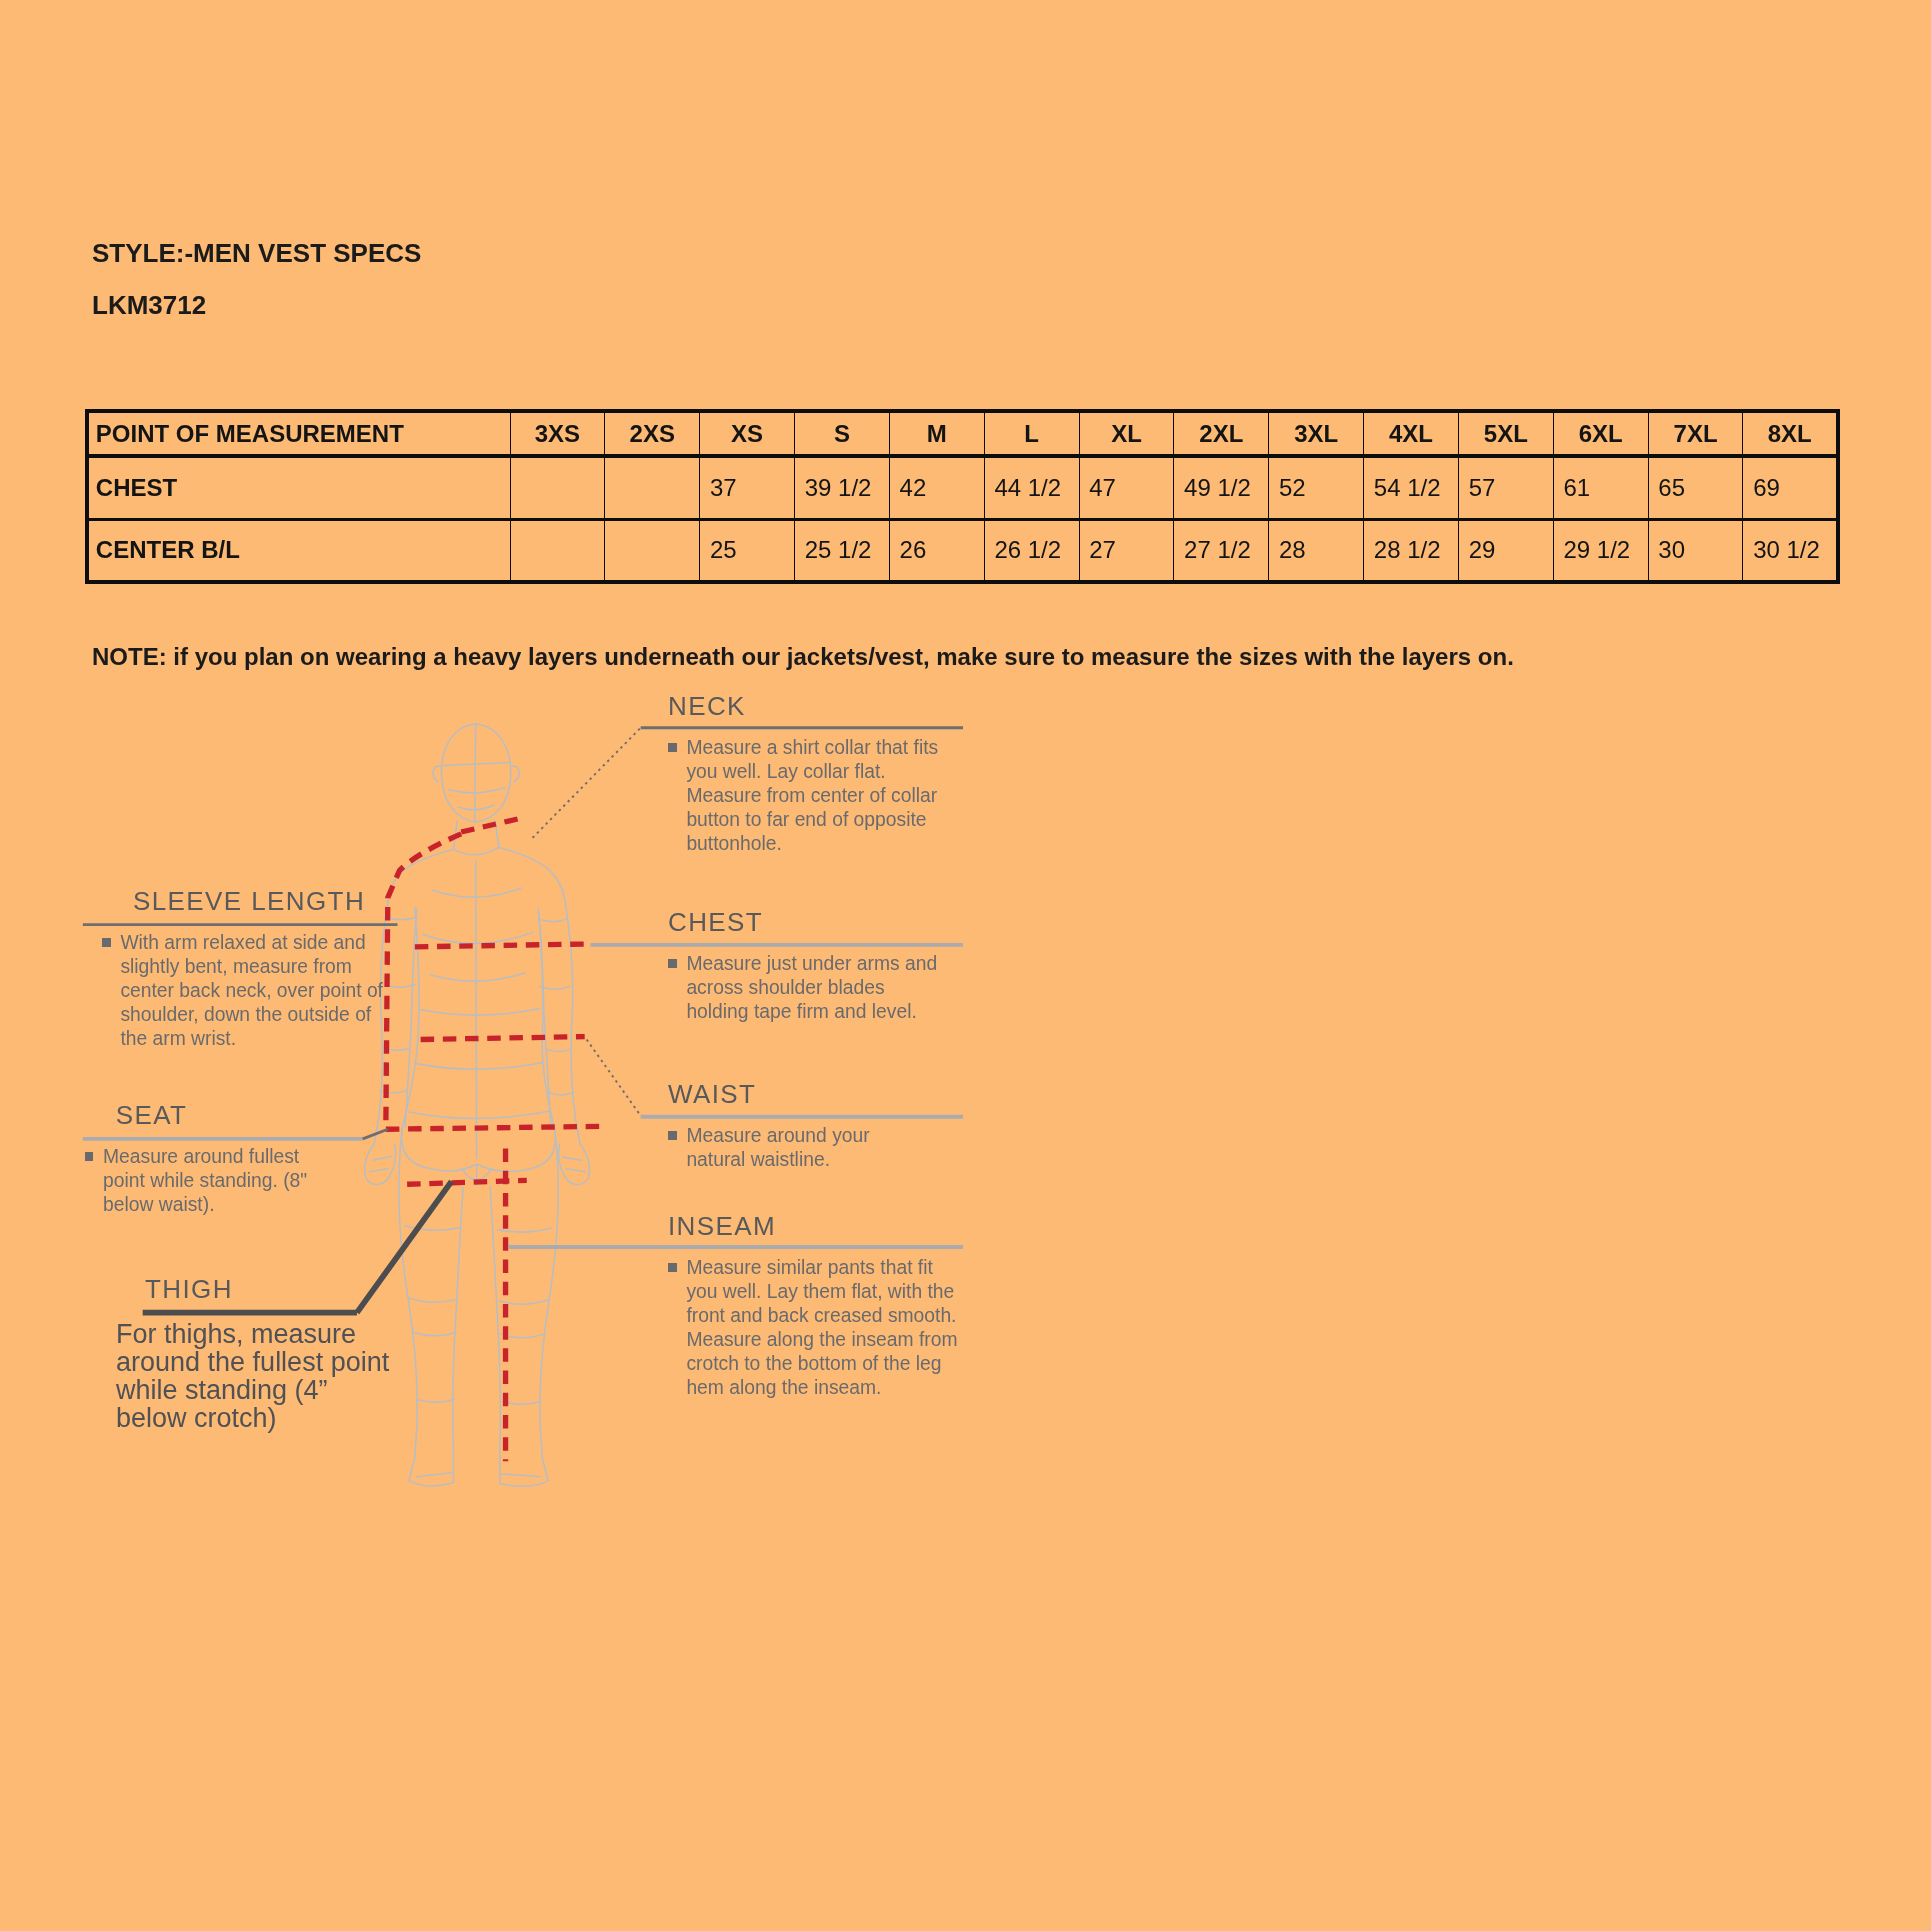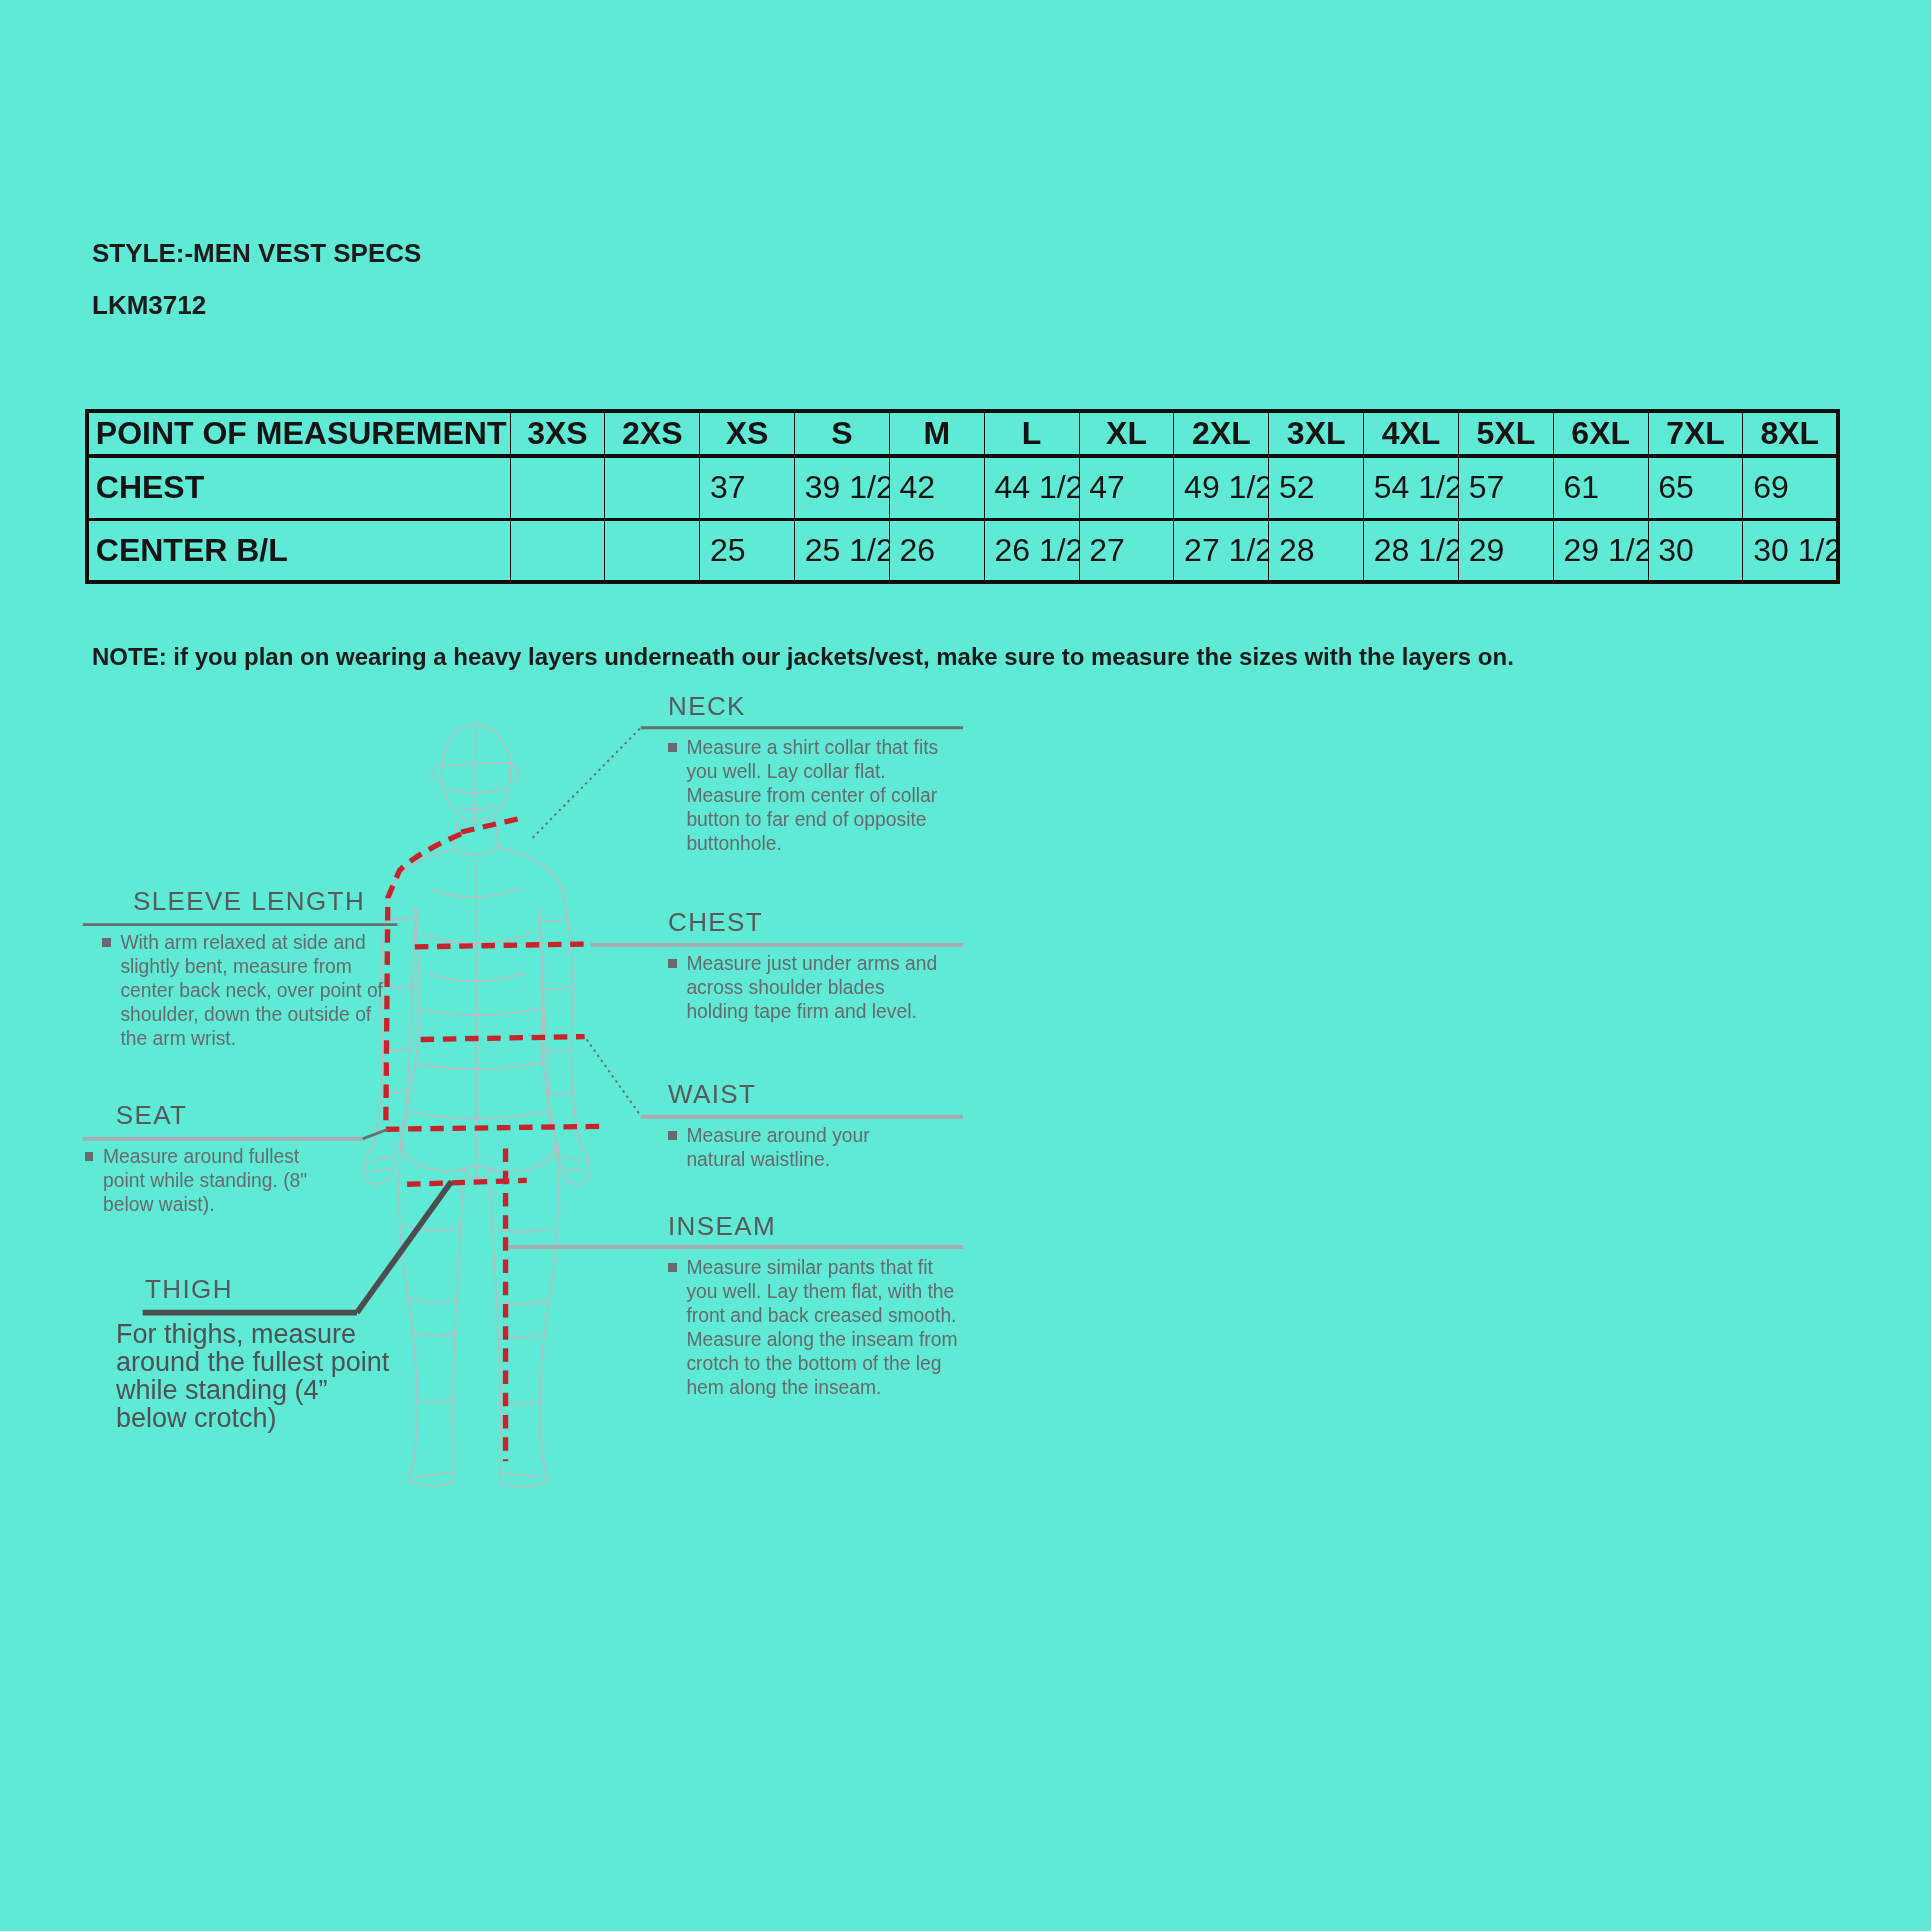--- a/index.html
+++ b/index.html
@@ -1,28 +1,28 @@
 <!DOCTYPE html>
 <html style="--dash-red: #c8232b; --guide-gray: #58595b;"><head>
 <meta charset="utf-8">
 <style>
   :root { --dash-red:#c8232b; --guide-gray:#58595b; --body-gray:#696a6d; --rule-light:#a9abae; --rule-dark:#6d6e71; }
   * { margin:0; padding:0; box-sizing:border-box; }
   html,body { width:1931px; height:1931px; background:#ffffff; font-family:"Liberation Sans", sans-serif; }
-  .page { position:relative; width:1931px; height:1931px; background:#5eead4; overflow:hidden; }
+  .page { position:relative; width:1931px; height:1931px; background:#fdba74; overflow:hidden; }
 
   
   .title-block { position:absolute; left:92px; top:238px; color:#1b1b1b; }
   .title-line { font-size:26px; font-weight:bold; letter-spacing:0px; }
   .code-line { font-size:26px; font-weight:bold; margin-top:21px; }
 
   
   table.size-table { position:absolute; left:85px; top:409px; width:1755px;
     border-collapse:collapse; table-layout:fixed; border:4.8px solid #0d0d0d;
-    font-size:32px; color:#141414; }
+    font-size:24px; color:#141414; }
   .size-table th, .size-table td { border:1.9px solid #0d0d0d; overflow:hidden; white-space:nowrap; }
   .size-table thead tr { height:45px; }
   .size-table tbody tr { height:63px; }
   .size-table thead th { font-weight:bold; text-align:center; border-bottom-width:4.8px; }
   .size-table thead th.poml { text-align:left; padding-left:6.8px; width:423px; }
   .size-table tbody tr:first-child td { border-bottom-width:3.9px; }
   .size-table td { font-weight:normal; text-align:left; padding-left:9.7px; vertical-align:middle; }
   .size-table td.rowlabel { font-weight:bold; padding-left:6.8px; }
 
   

